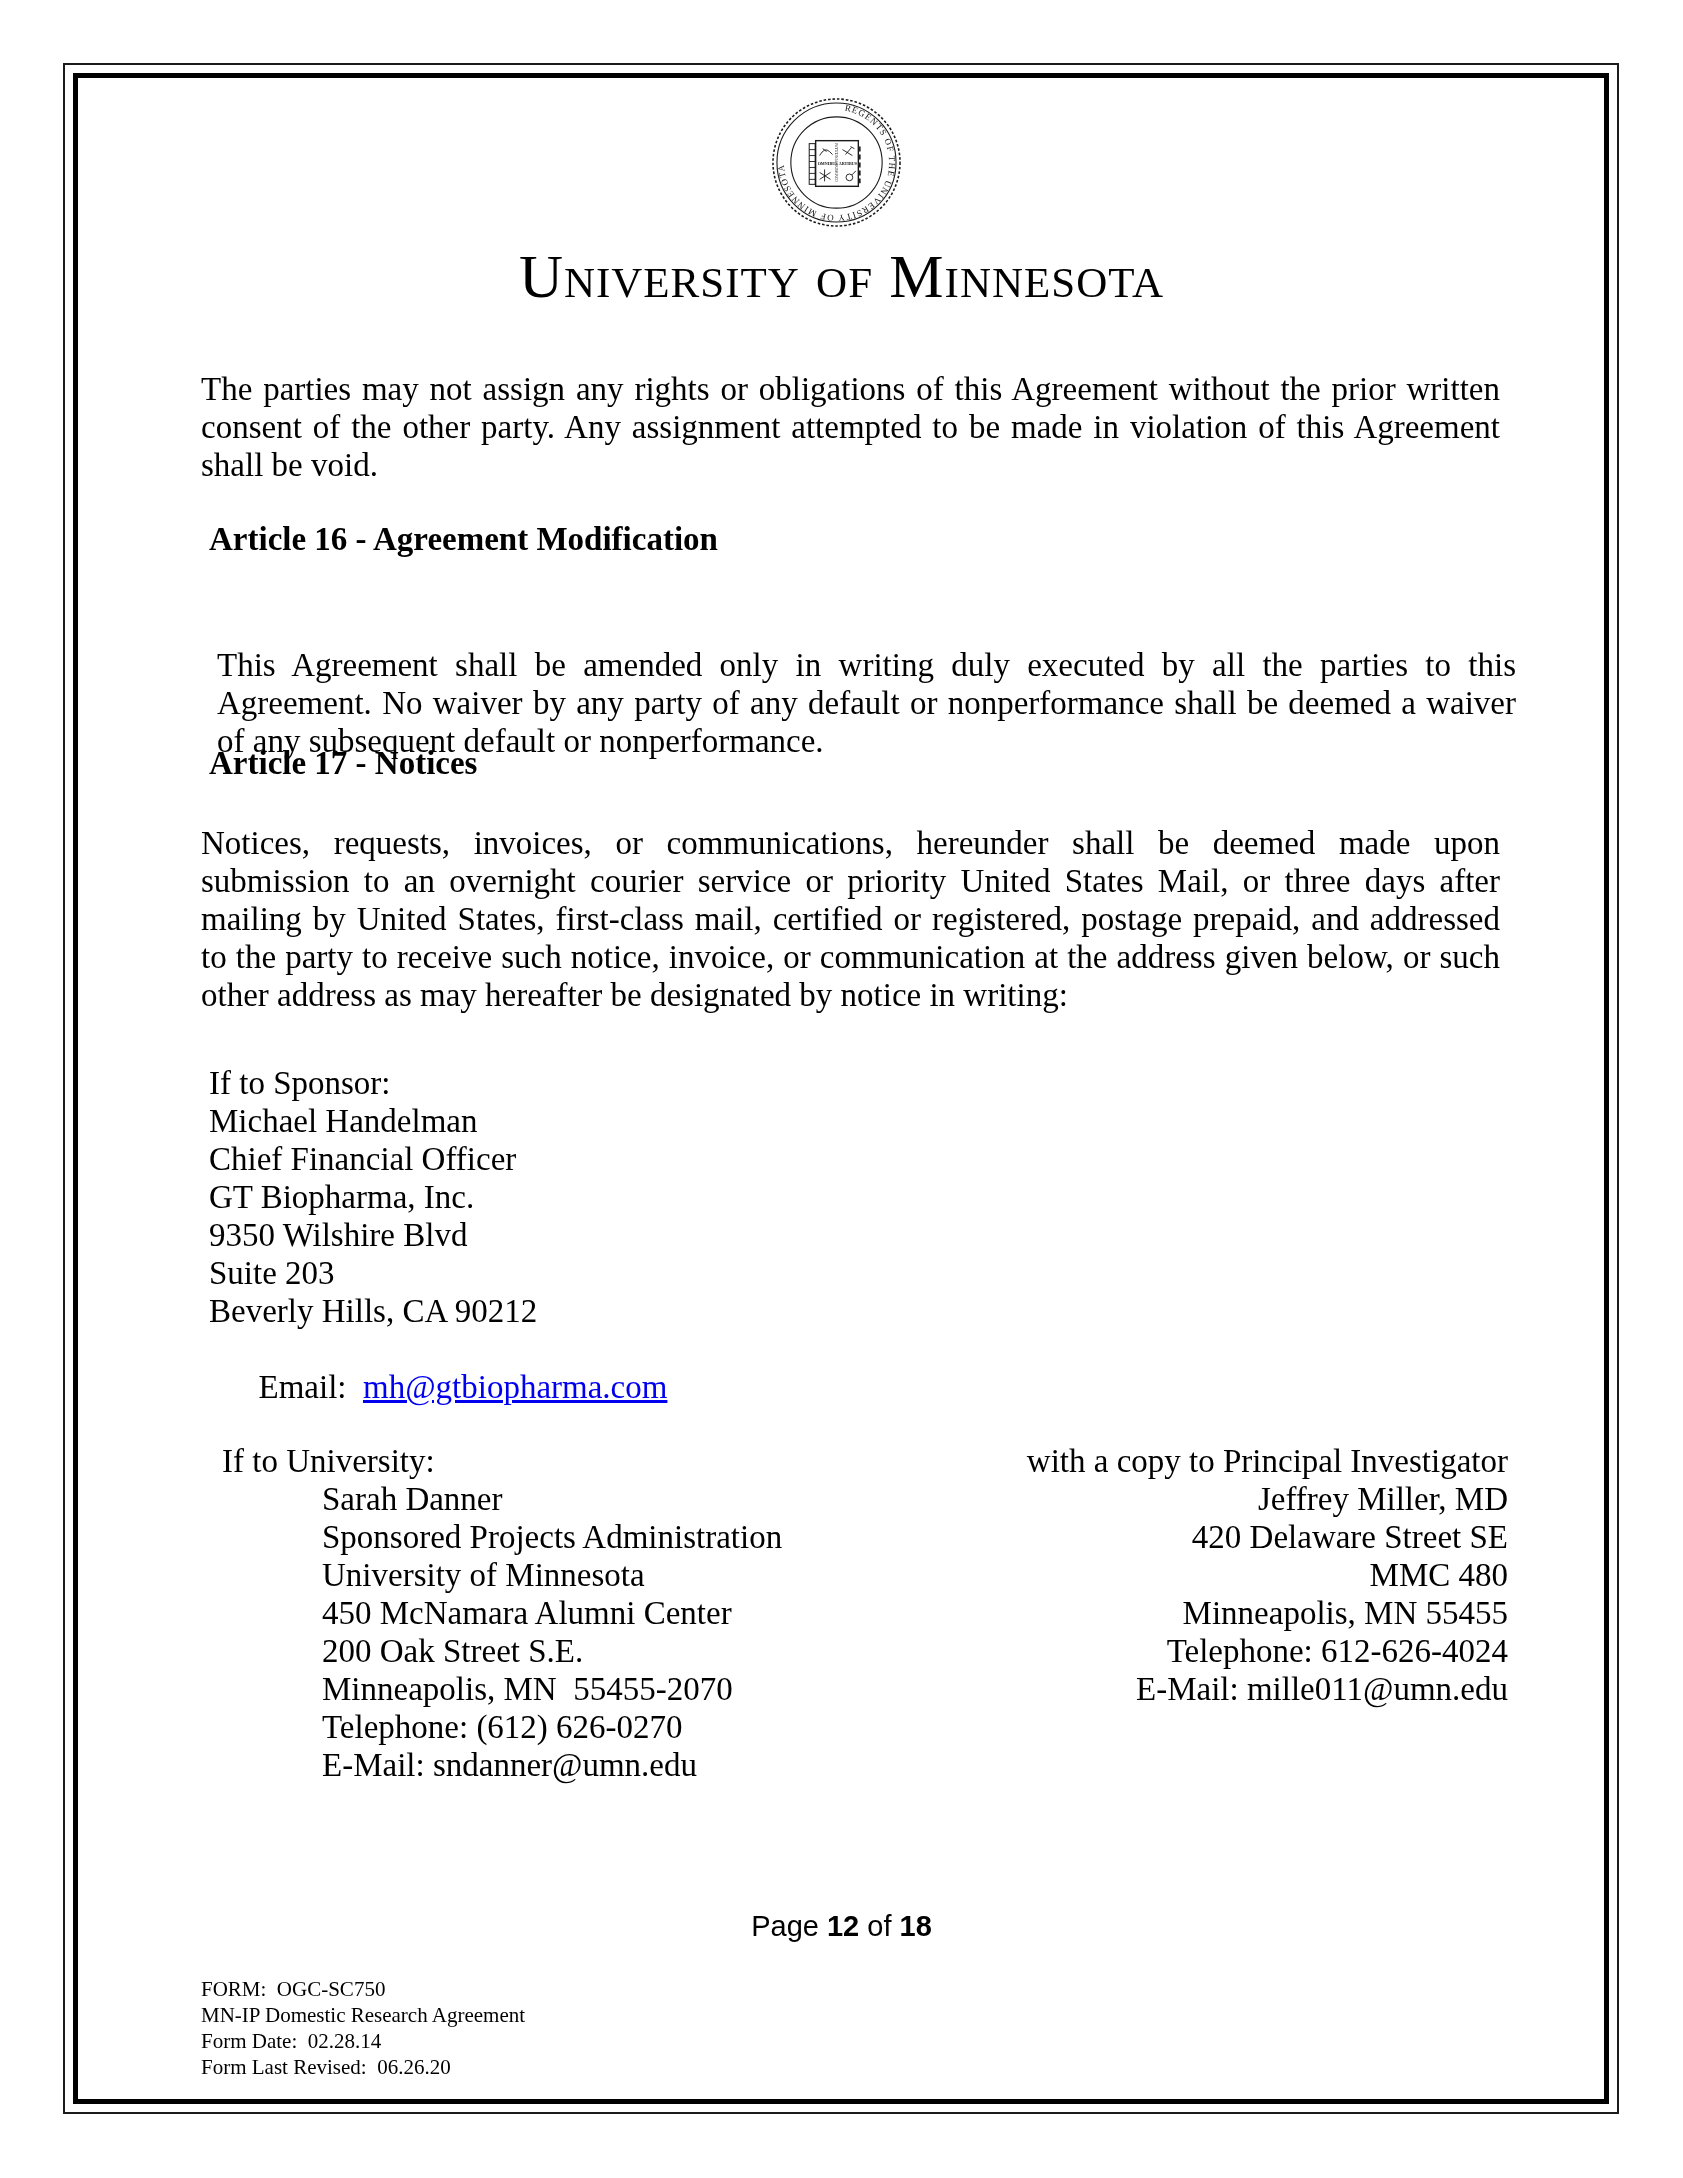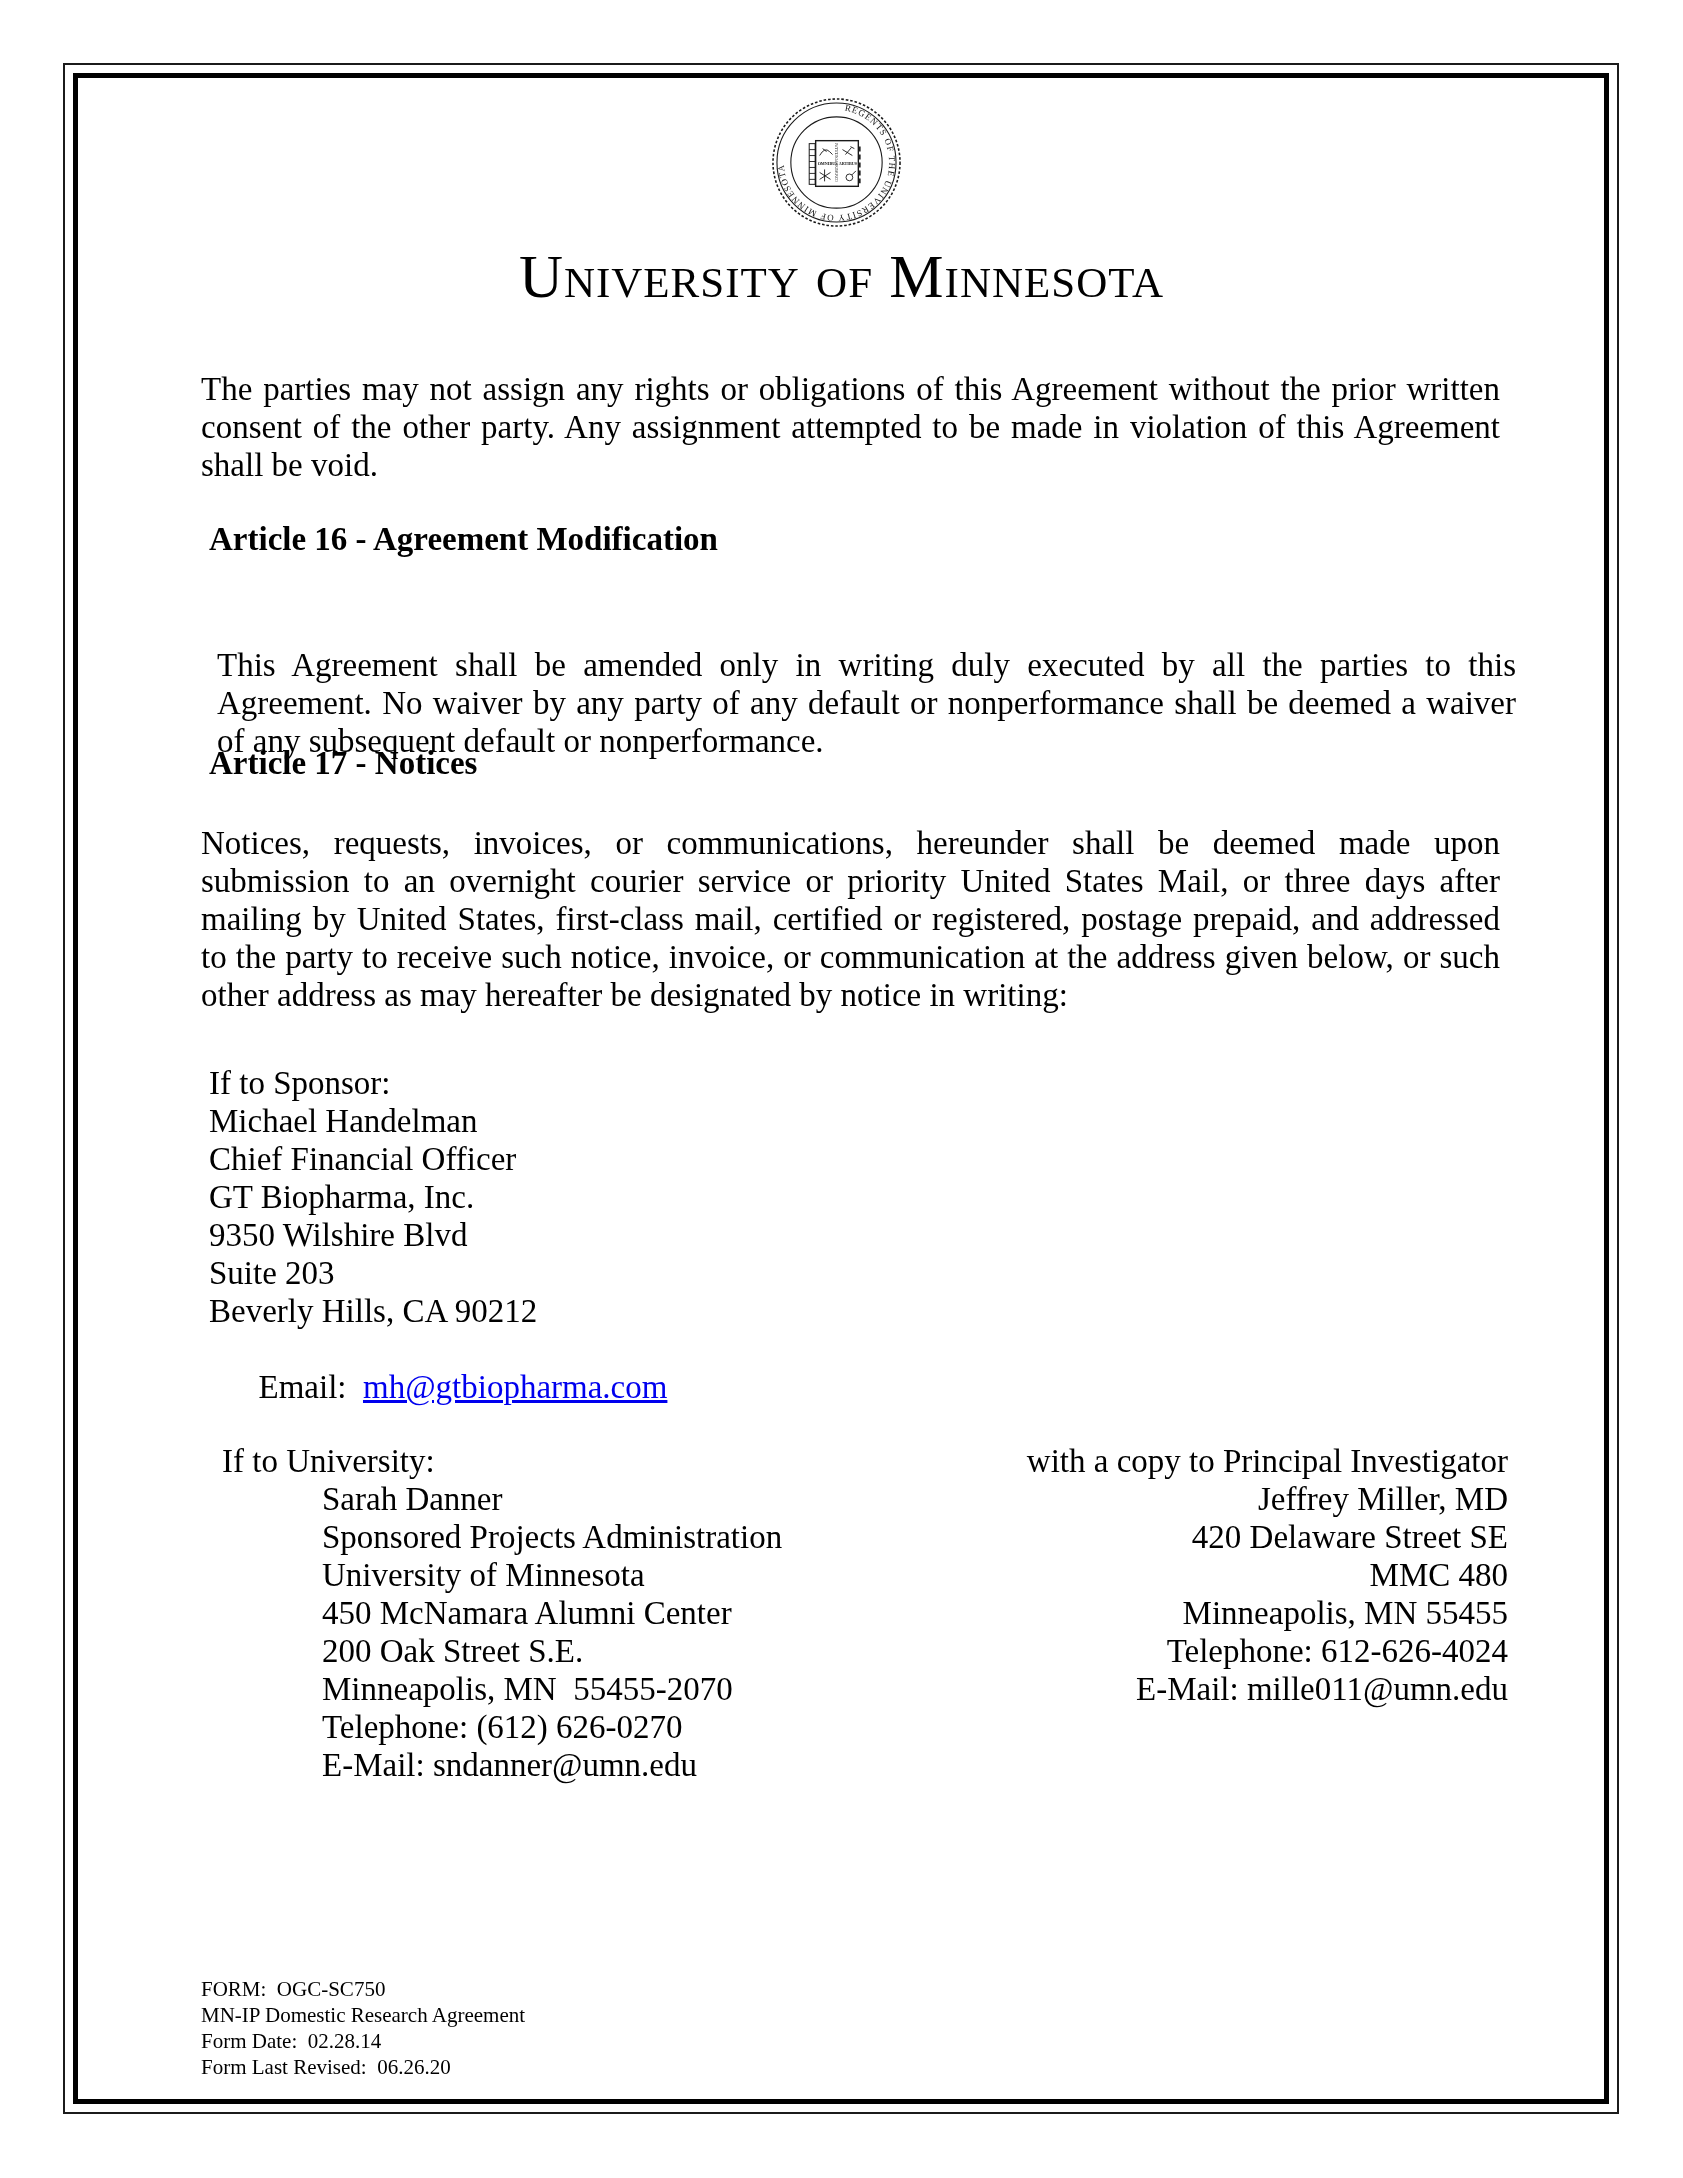--- a/index.html
+++ b/index.html
@@ -147,20 +147,26 @@
       <div class="line">with a copy to Principal Investigator</div>
       <div class="line"> Jeffrey Miller, MD</div>
       <div class="line">420 Delaware Street SE</div>
       <div class="line">MMC 480</div>
       <div class="line">Minneapolis, MN 55455</div>
       <div class="line">Telephone: 612-626-4024</div>
       <div class="line">E-Mail: mille011@umn.edu</div>
     </div>
   </div>
 
+  <div class="page-number">
+    <span>Page</span>
+    <span class="bold">12</span>
+    <span>of</span>
+    <span class="bold">18</span>
+  </div>
 
   <div class="form-footer">
     <div class="fline">FORM:  OGC-SC750</div>
     <div class="fline">MN-IP Domestic Research Agreement</div>
     <div class="fline">Form Date:  02.28.14</div>
     <div class="fline">Form Last Revised:  06.26.20</div>
   </div>
 
 </div>
 

